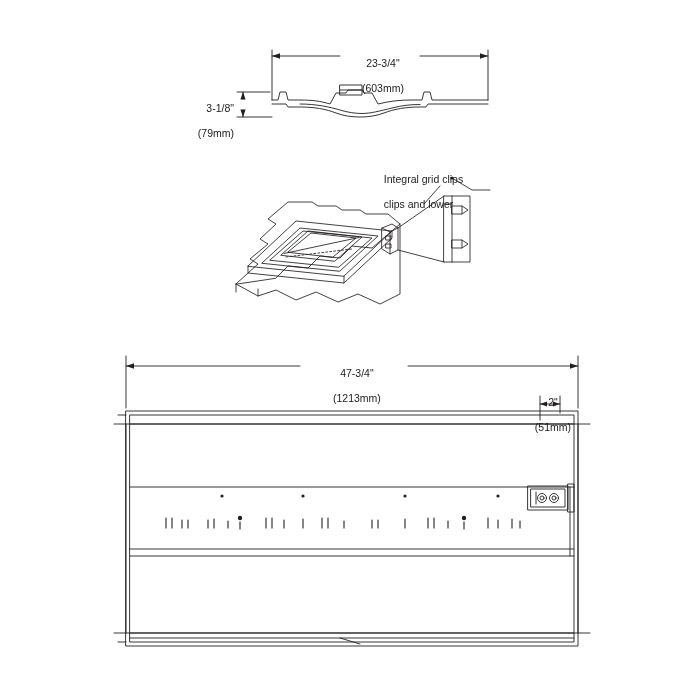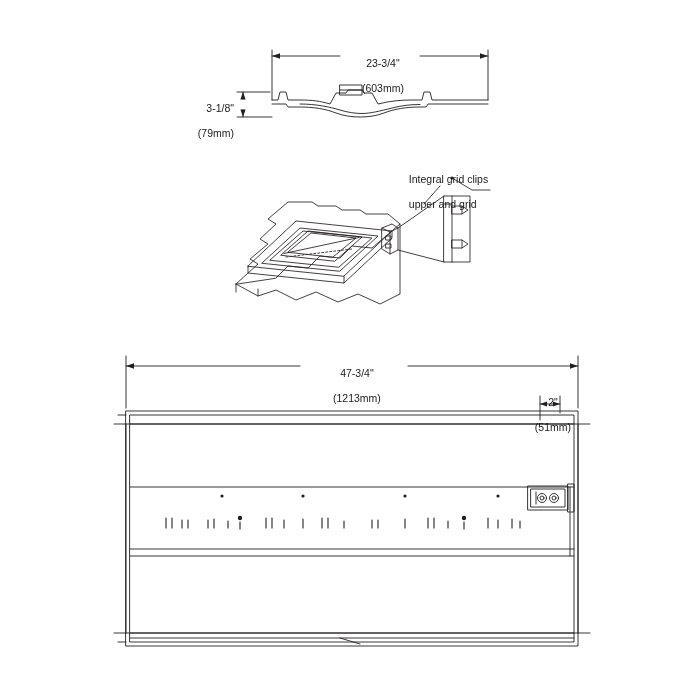--- a/index.html
+++ b/index.html
@@ -221,23 +221,23 @@
 <div class="lbl center" style="left:330px; top:44px; width:100px;">
   <span>23-3/4"</span><br>
   <span>(603mm)</span>
 </div>
 
 <div class="lbl right" style="left:150px; top:89px; width:84px;">
   <span>3-1/8"</span><br>
   <span>(79mm)</span>
 </div>
 
-<div class="lbl left" style="left:378px; top:160px; width:180px;margin-left:25px;">
+<div class="lbl left" style="left:378px; top:160px; width:180px;">
   <span>Integral grid clips</span><br>
-  <span>upper and grid</span>
+  <span>clips and lower</span>
 </div>
 
 <div class="lbl center" style="left:302px; top:354px; width:104px;">
   <span>47-3/4"</span><br>
   <span>(1213mm)</span>
 </div>
 
 <div class="lbl center" style="left:512px; top:383px; width:76px;">
   <span>2"</span><br>
   <span>(51mm)</span>

